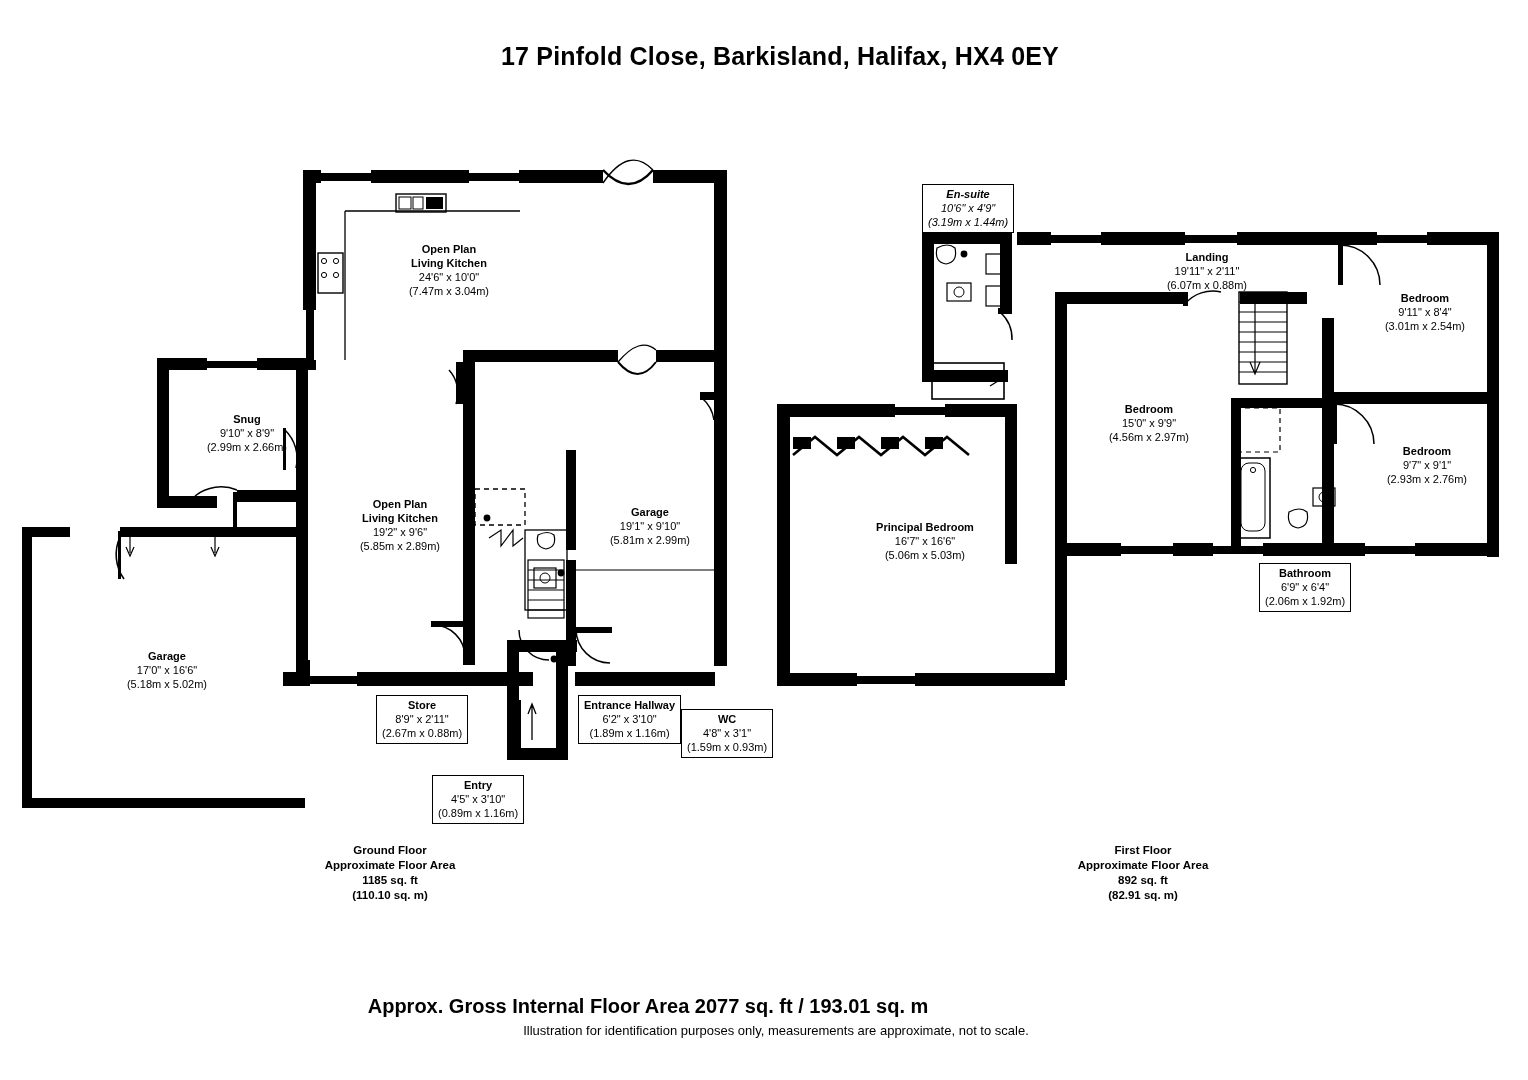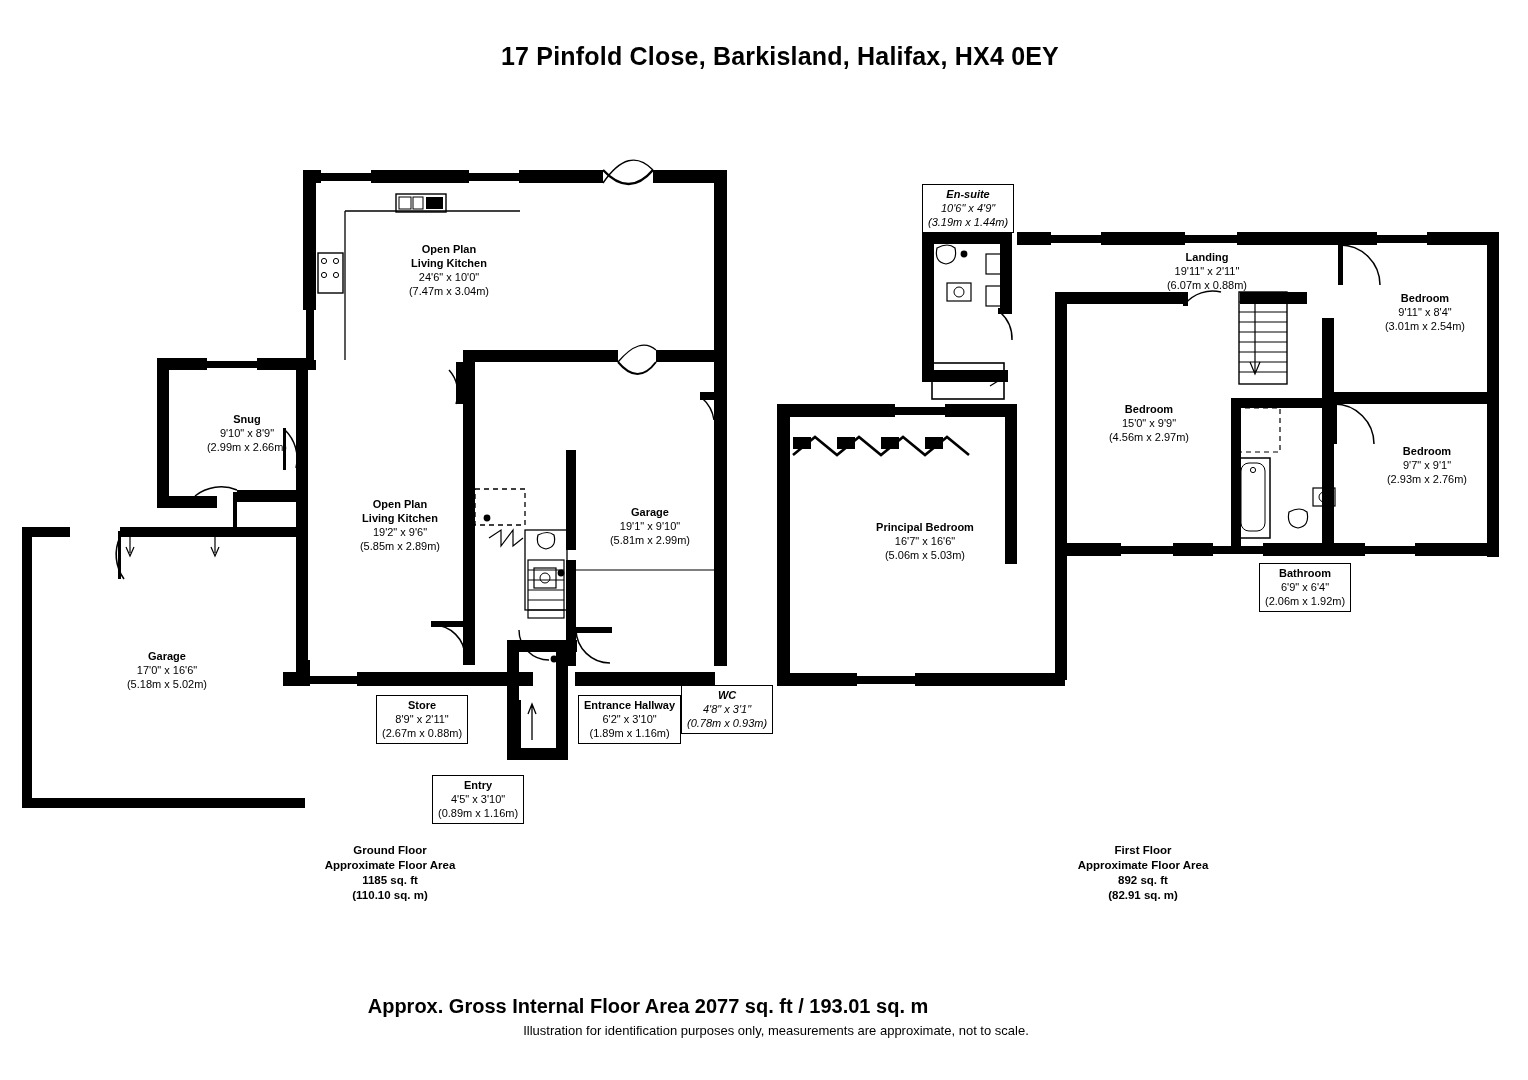--- a/index.html
+++ b/index.html
@@ -367,24 +367,24 @@
   <span class="d1">8'9" x 2'11"</span>
   <span class="d2">(2.67m x 0.88m)</span>
 </div>
 
 <div class="label boxed" style="left:578px; top:695px;">
   <span class="nm">Entrance Hallway</span>
   <span class="d1">6'2" x 3'10"</span>
   <span class="d2">(1.89m x 1.16m)</span>
 </div>
 
-<div class="label boxed" style="left:681px; top:685px;font-style:italic;">
+<div class="label boxed" style="left:681px; top:709px;">
   <span class="nm">WC</span>
   <span class="d1">4'8" x 3'1"</span>
-  <span class="d2">(0.78m x 0.93m)</span>
+  <span class="d2">(1.59m x 0.93m)</span>
 </div>
 
 <div class="label boxed" style="left:432px; top:775px;">
   <span class="nm">Entry</span>
   <span class="d1">4'5" x 3'10"</span>
   <span class="d2">(0.89m x 1.16m)</span>
 </div>
 
 <div class="label boxed" style="left:922px; top:184px;font-style:italic;">
   <span class="nm">En-suite</span>

